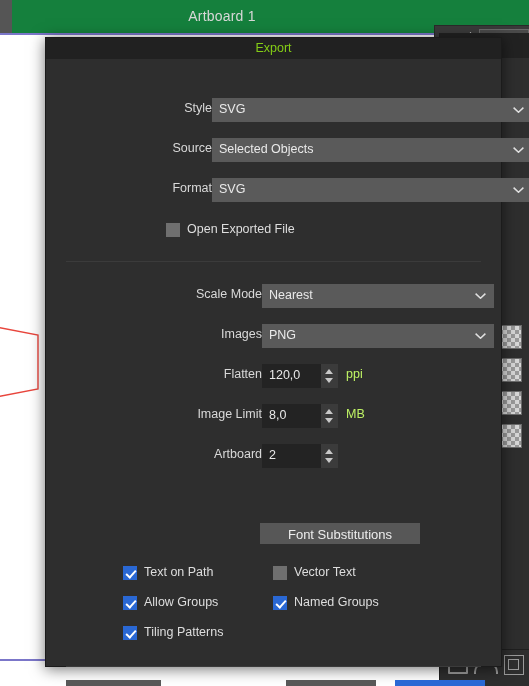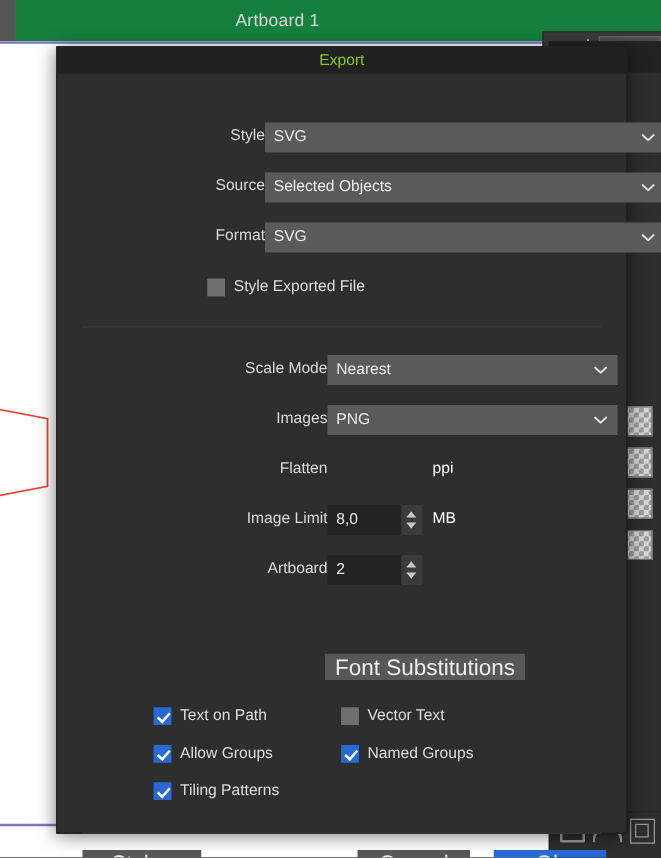--- a/index.html
+++ b/index.html
@@ -322,29 +322,29 @@
     width: 0; height: 0;
     border-left: 4px solid transparent;
     border-right: 4px solid transparent;
   }
   .spin .btns .up { top: 5px; border-bottom: 5px solid #c8c8c8; }
   .spin .btns .dn { bottom: 5px; border-top: 5px solid #c8c8c8; }
   .spin-row .unit {
     position: absolute;
     left: 300px; top: 3px;
     font-size: 12.5px;
-    color: #ffffff;
+    color: #bef264;
   }
 
   .btn {
     position: absolute;
     height: 21px;
     background: #575757;
     color: #ededed;
-    font-size: 18px;
+    font-size: 13px;
     text-align: center;
     line-height: 21px;
     cursor: pointer;
     border: none;
     font-family: "Liberation Sans", sans-serif;
   }
   .btn.primary { background: #2a68d4; }
 
   .fontsub {
     position: absolute;
@@ -464,21 +464,21 @@
           <span class="chev">
             <svg viewBox="0 0 11 6">
                 <path d="M0.6 0.6 L5.5 5.2 L10.4 0.6" fill="none" stroke="#e0e0e0" stroke-width="1.5"></path>
               </svg>
           </span>
         </div>
       </div>
 
       <div class="chk-row" style="left:120px; top:162px">
         <div class="chkbox off"></div>
-        <div class="ctxt">Style Exported File</div>
+        <div class="ctxt">Open Exported File</div>
       </div>
 
       <div class="sep" style="top:202px"></div>
 
       <div class="row" style="top:225px">
         <div class="lbl" style="right:239px">Scale Mode</div>
         <div class="combo mid">
           <div class="val">Nearest</div>
           <span class="chev">
             <svg viewBox="0 0 11 6">
@@ -495,20 +495,27 @@
           <span class="chev">
             <svg viewBox="0 0 11 6">
                 <path d="M0.6 0.6 L5.5 5.2 L10.4 0.6" fill="none" stroke="#e0e0e0" stroke-width="1.5"></path>
               </svg>
           </span>
         </div>
       </div>
 
       <div class="spin-row" style="top:305px">
         <div class="lbl" style="right:239px">Flatten</div>
+        <div class="spin">
+          <div class="sval">120,0</div>
+          <div class="btns">
+            <span class="up"></span>
+            <span class="dn"></span>
+          </div>
+        </div>
         <div class="unit">ppi</div>
       </div>
 
       <div class="spin-row" style="top:345px">
         <div class="lbl" style="right:239px">Image Limit</div>
         <div class="spin">
           <div class="sval">8,0</div>
           <div class="btns">
             <span class="up"></span>
             <span class="dn"></span>

